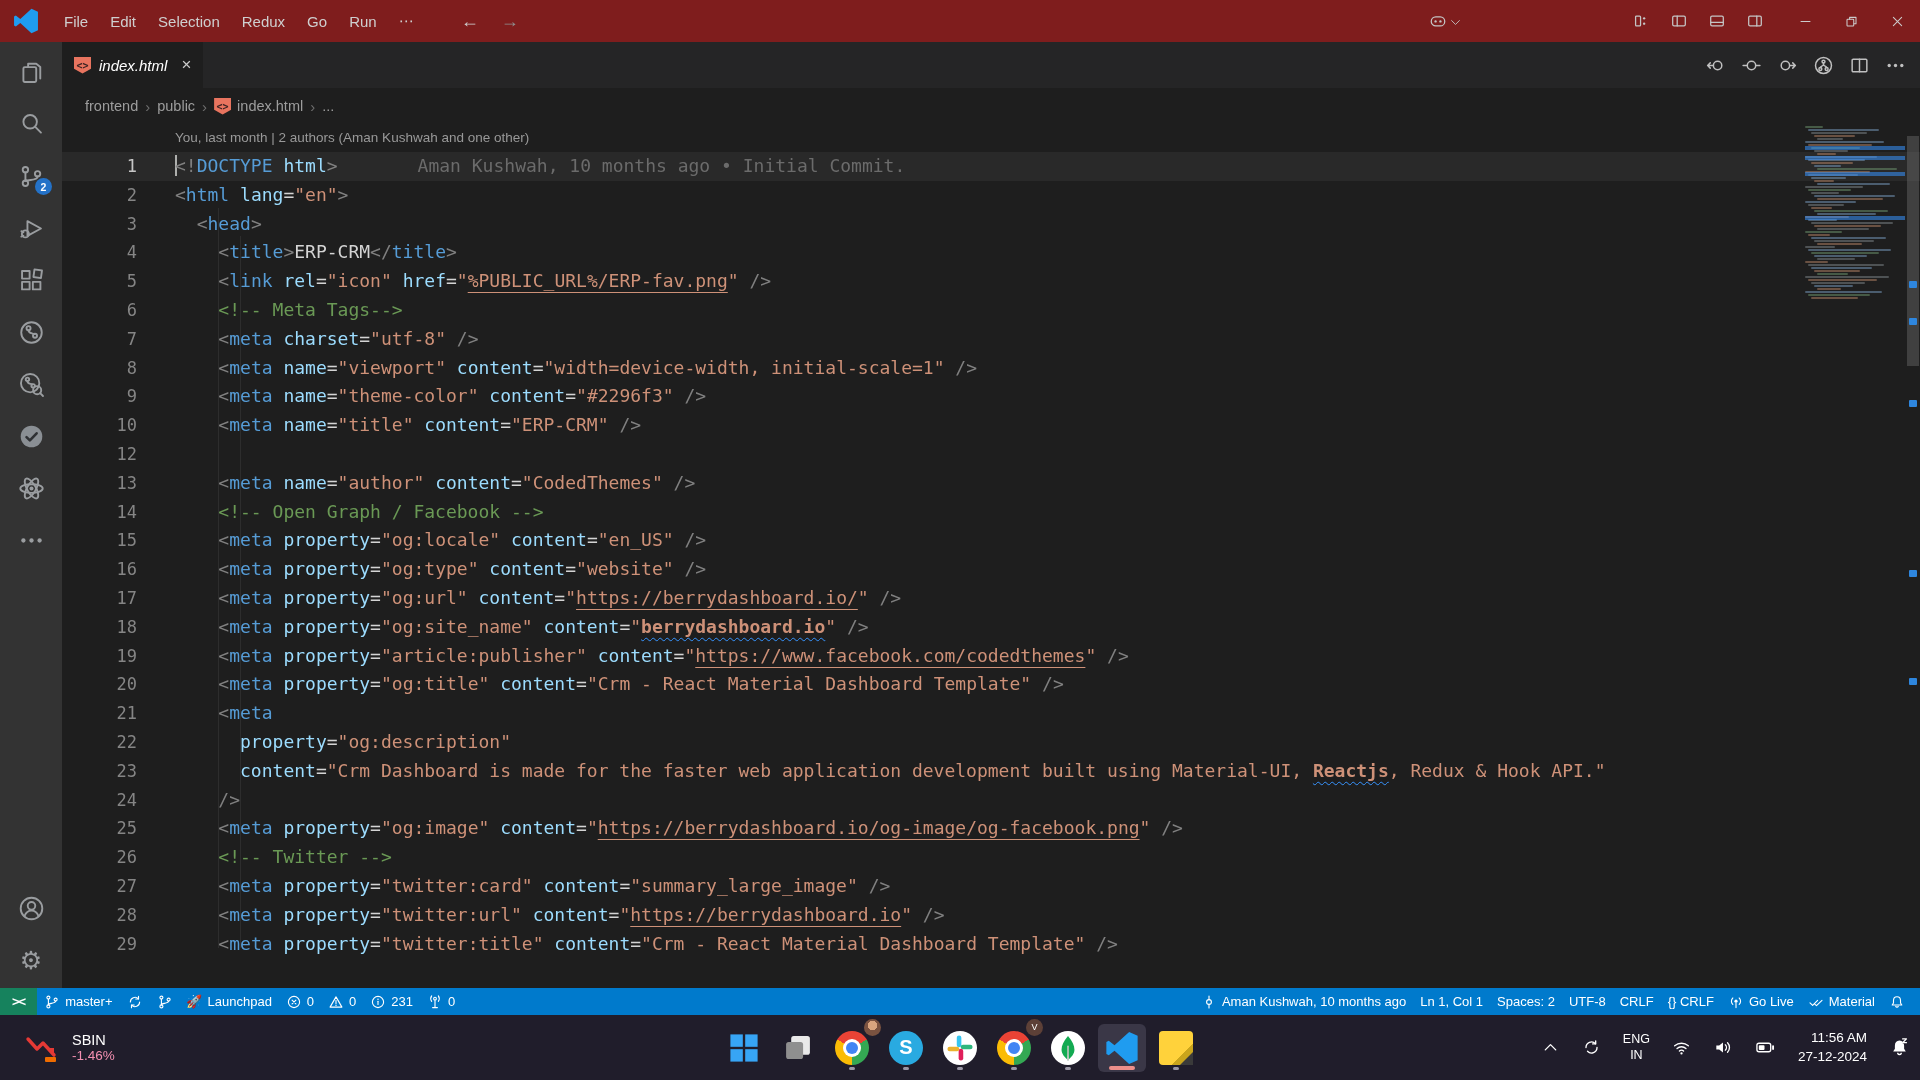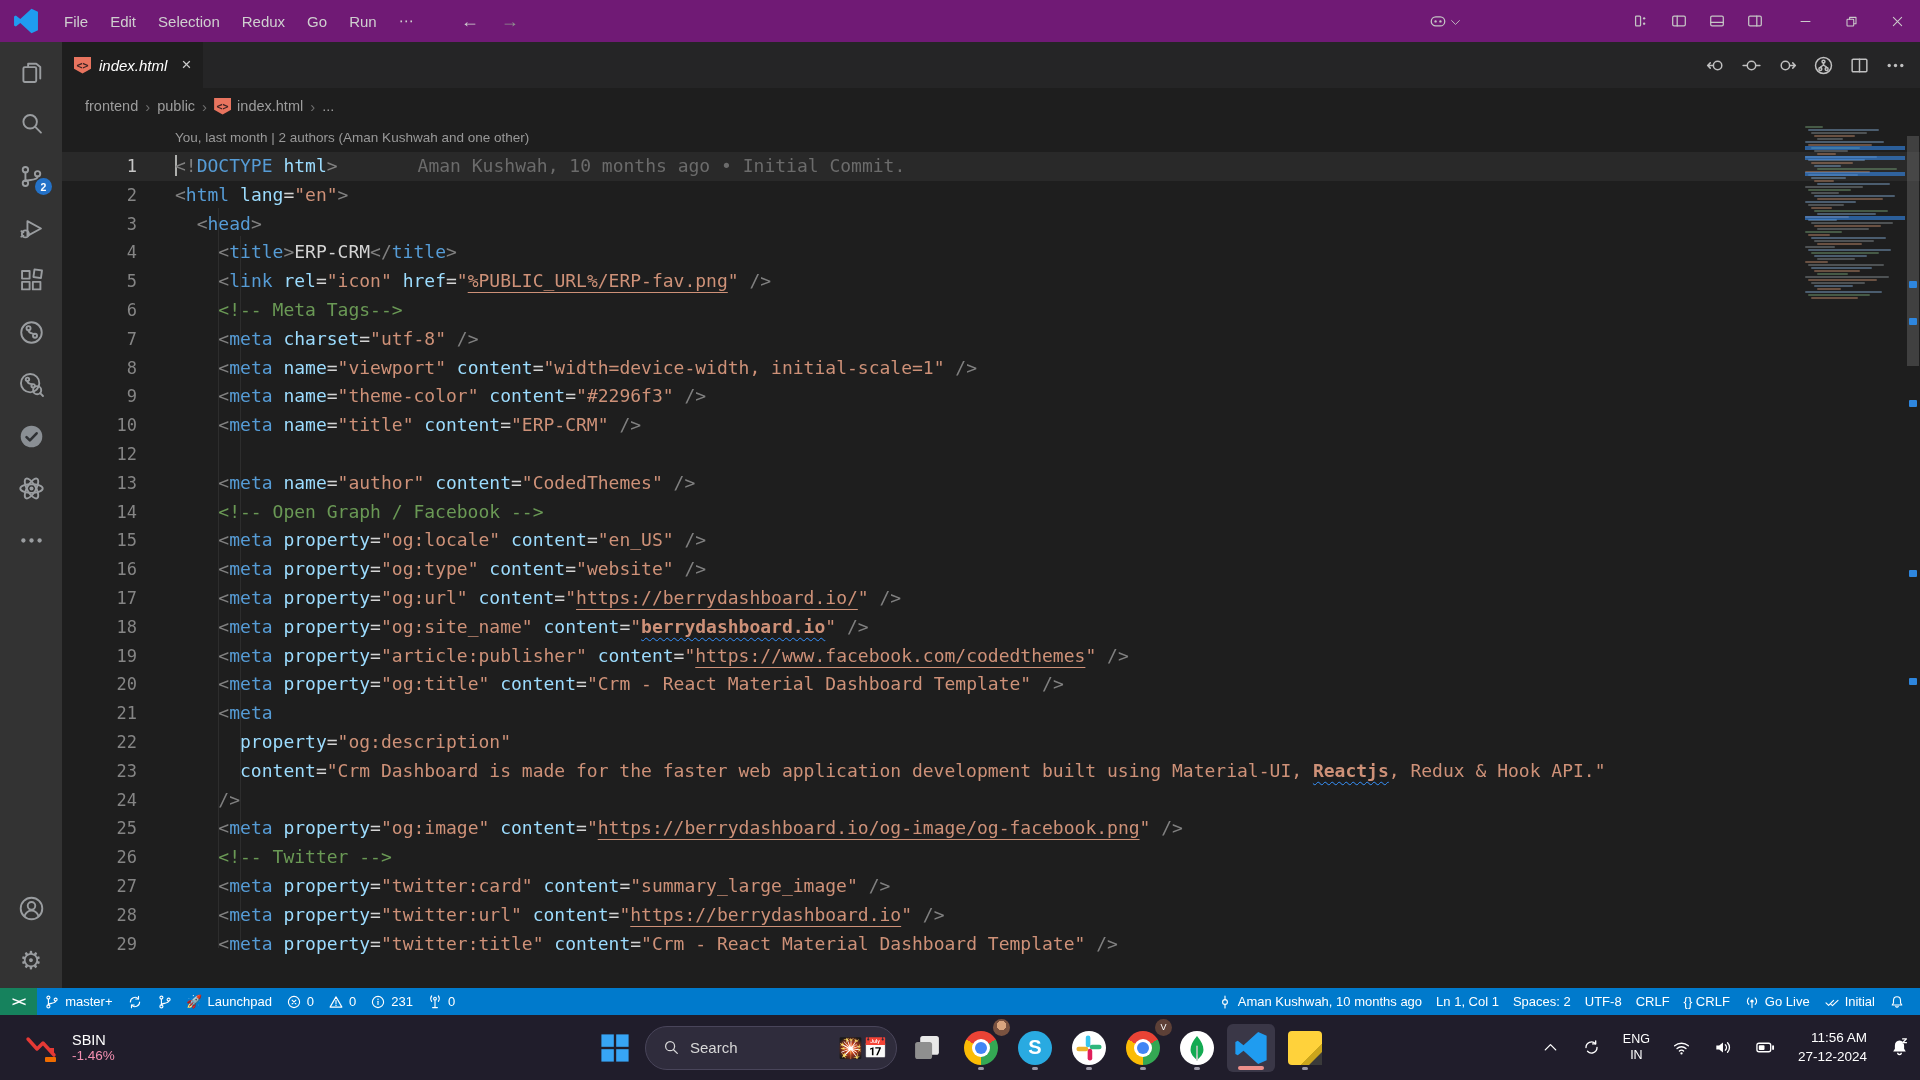--- a/index.html
+++ b/index.html
@@ -1,21 +1,21 @@
 <!DOCTYPE html>
 <html><head>
 <meta charset="utf-8">
 <style>
   * { margin:0; padding:0; box-sizing:border-box; }
   html,body { width:1920px; height:1080px; overflow:hidden; background:#1e1e1e;
               font-family:"Liberation Sans", sans-serif; }
   #screen { width:1920px; height:1080px; display:flex; flex-direction:column; position:relative; }
 
   
-  .titlebar { height:42px; background:#701a75; display:flex; align-items:center; color:#cccccc;
+  .titlebar { height:42px; background:#7f1d1d; display:flex; align-items:center; color:#cccccc;
               font-size:15px; flex:none; position:relative; }
   .vscode-logo { width:26px; height:26px; margin:0 14px 0 13px; flex:none; }
   .menu-item { padding:0 11px; height:28px; display:flex; align-items:center; border-radius:5px; color:#cfcfcf; }
   .nav-arrows { display:flex; gap:22px; margin-left:36px; font-size:18px; color:#cfcfcf; }
   .nav-arrows .fwd { color:#8f8f8f; }
   .cc-pill { position:absolute; left:50%; top:6px; transform:translateX(-50%); width:580px; height:29px;
              background:#414141; border:1px solid #565656; border-radius:7px; display:flex; align-items:center;
              justify-content:center; gap:7px; color:#b4b4b4; font-size:14.5px; }
   .cc-pill .ico { width:16px; height:16px; color:#b4b4b4; }
   .tb-right { position:absolute; right:0; top:0; height:42px; display:flex; align-items:center; }
@@ -545,21 +545,21 @@
           <span class="sb-ico"><svg viewBox="0 0 20 20" width="100%" height="100%" fill="none" stroke="currentColor" stroke-width="1.4" stroke-linecap="round" stroke-linejoin="round">
               <circle cx="10" cy="9" r="2" fill="currentColor" stroke="none"></circle>
               <path d="M6 13a5.5 5.5 0 0 1 0-8M14 5a5.5 5.5 0 0 1 0 8M10 11.5V17"></path>
             </svg></span>
           <span>Go Live</span>
         </div>
         <div class="sb-item">
           <span class="sb-ico"><svg viewBox="0 0 20 20" width="100%" height="100%" fill="none" stroke="currentColor" stroke-width="1.4" stroke-linecap="round" stroke-linejoin="round">
               <path d="M2.5 11l3.3 3.3L12 8M8.8 13l1.8 1.5L17.5 8"></path>
             </svg></span>
-          <span>Initial</span>
+          <span>Material</span>
         </div>
         <div class="sb-item">
           <span class="sb-ico"><svg viewBox="0 0 20 20" width="100%" height="100%" fill="none" stroke="currentColor" stroke-width="1.4" stroke-linecap="round" stroke-linejoin="round">
               <path d="M10 3.4c2.9 0 4.4 2 4.4 4.9v2.9l1.6 2.6H4l1.6-2.6V8.3c0-2.9 1.5-4.9 4.4-4.9z"></path>
               <path d="M8.4 15.3a1.7 1.7 0 0 0 3.2 0"></path>
             </svg></span>
         </div>
       </div>
   </div>
 
@@ -577,28 +577,20 @@
     </div>
 
     <div class="tk-center">
       <div class="tk-btn">
         <span class="appico"><svg viewBox="0 0 20 20" width="100%" height="100%" fill="none" stroke="currentColor" stroke-width="1.4" stroke-linecap="round" stroke-linejoin="round">
               <rect x="2" y="2" width="7.3" height="7.3" fill="#37a5f5" stroke="none"></rect>
               <rect x="10.7" y="2" width="7.3" height="7.3" fill="#37a5f5" stroke="none"></rect>
               <rect x="2" y="10.7" width="7.3" height="7.3" fill="#37a5f5" stroke="none"></rect>
               <rect x="10.7" y="10.7" width="7.3" height="7.3" fill="#37a5f5" stroke="none"></rect>
             </svg></span>
-      </div>
-      <div class="tk-search">
-        <span class="ico"><svg viewBox="0 0 20 20" width="100%" height="100%" fill="none" stroke="currentColor" stroke-width="1.4" stroke-linecap="round" stroke-linejoin="round">
-              <circle cx="9" cy="8" r="5"></circle>
-              <path d="M12.6 11.6 17 16"></path>
-            </svg></span>
-        <span>Search</span>
-        <span class="emo">🎇📅</span>
       </div>
       <div id="tk-apps" style="display:flex;gap:6px;">
           <div class="tk-btn">
             <span class="appico"><svg viewBox="0 0 20 20" width="100%" height="100%" fill="none" stroke="currentColor" stroke-width="1.4" stroke-linecap="round" stroke-linejoin="round">
                 <rect x="6" y="3" width="11" height="11" rx="1.5" fill="#e9e9e9" stroke="none"></rect>
                 <rect x="3" y="6.5" width="10" height="10" rx="1.5" fill="#8f8f8f" stroke="none"></rect>
               </svg></span>
           </div>
           <div class="tk-btn">
             <span class="circle-app chrome"></span>

